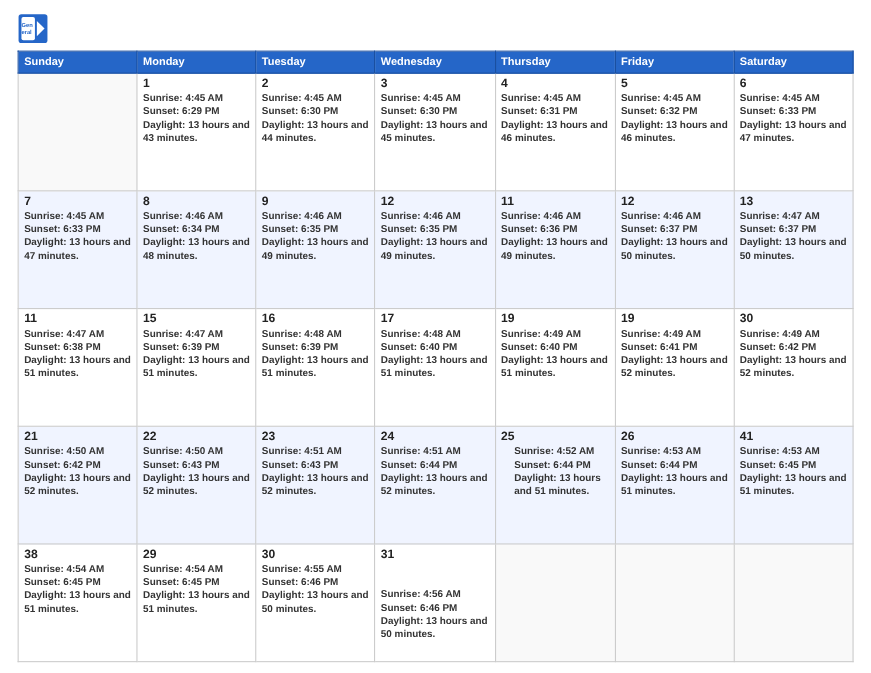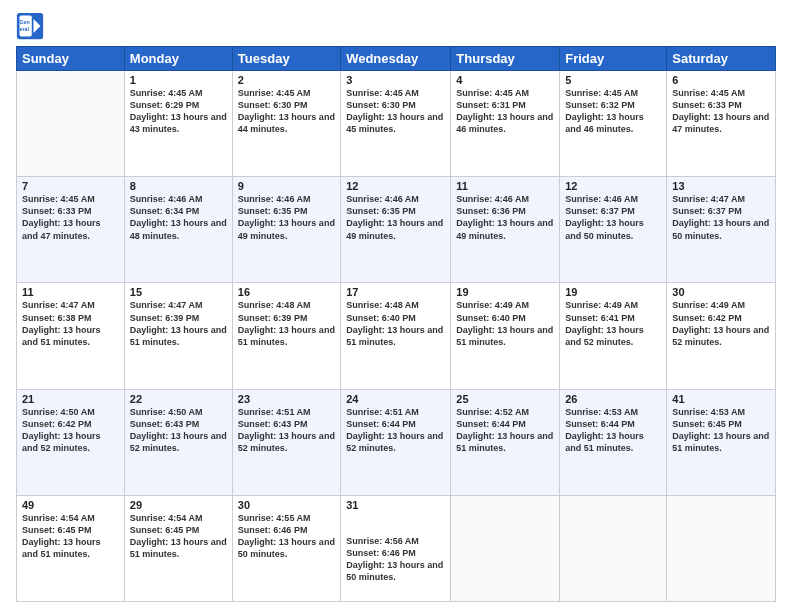--- a/index.html
+++ b/index.html
@@ -57,21 +57,21 @@
       flex: 1;
       border-collapse: collapse;
       width: 100%;
       font-size: 9.5px;
     }
     .calendar th {
       background-color: #2566c8;
       color: #fff;
       padding: 4px 5px;
       text-align: left;
-      font-size: 13px;
+      font-size: 10px;
       font-weight: bold;
       border: 1px solid #1a4fa0;
     }
     .calendar td {
       border: 1px solid #ccc;
       vertical-align: top;
       padding: 3px 5px;
       width: 113px;
       height: 92px;
     }
@@ -278,40 +278,40 @@
 Daylight: 13 hours and 52 minutes.</div>
           </td>
           <td>
             <div class="cell-date">24</div>
             <div class="cell-info" style="white-space: pre-line;">Sunrise: 4:51 AM
 Sunset: 6:44 PM
 Daylight: 13 hours and 52 minutes.</div>
           </td>
           <td>
             <div class="cell-date">25</div>
-            <div class="cell-info" style="white-space: pre-line;">Sunrise: 4:52 AM
+            <div class="cell-info" style="white-space: pre-line; margin-left: 12px;">Sunrise: 4:52 AM
 Sunset: 6:44 PM
 Daylight: 13 hours and 51 minutes.</div>
           </td>
           <td>
             <div class="cell-date">26</div>
             <div class="cell-info" style="white-space: pre-line;">Sunrise: 4:53 AM
 Sunset: 6:44 PM
 Daylight: 13 hours and 51 minutes.</div>
           </td>
           <td>
             <div class="cell-date">41</div>
             <div class="cell-info" style="white-space: pre-line;">Sunrise: 4:53 AM
 Sunset: 6:45 PM
 Daylight: 13 hours and 51 minutes.</div>
           </td>
         </tr>
         <tr>
           <td>
-            <div class="cell-date">49</div>
+            <div class="cell-date">38</div>
             <div class="cell-info" style="white-space: pre-line;">Sunrise: 4:54 AM
 Sunset: 6:45 PM
 Daylight: 13 hours and 51 minutes.</div>
           </td>
           <td>
             <div class="cell-date">29</div>
             <div class="cell-info" style="white-space: pre-line;">Sunrise: 4:54 AM
 Sunset: 6:45 PM
 Daylight: 13 hours and 51 minutes.</div>
           </td>

